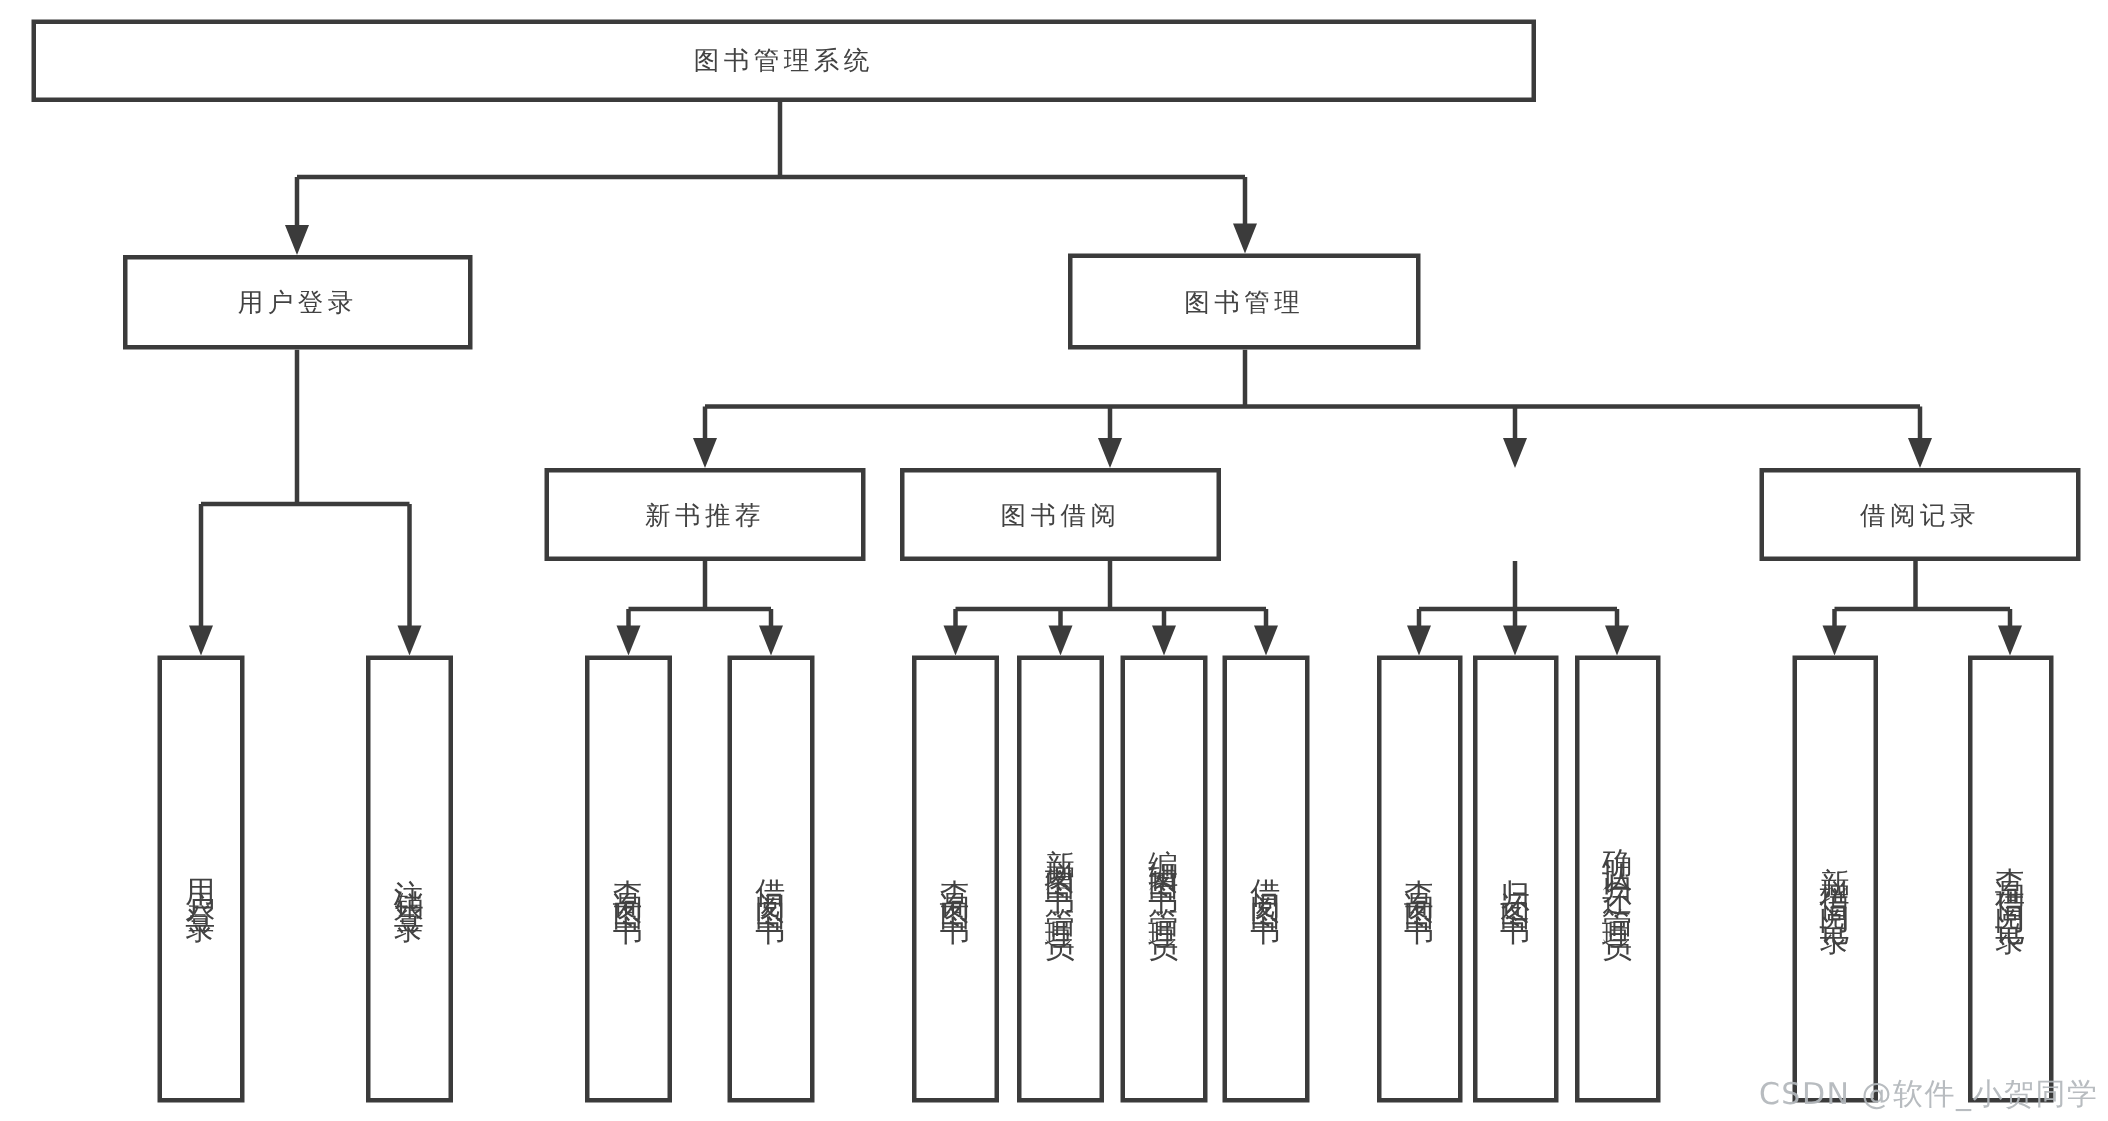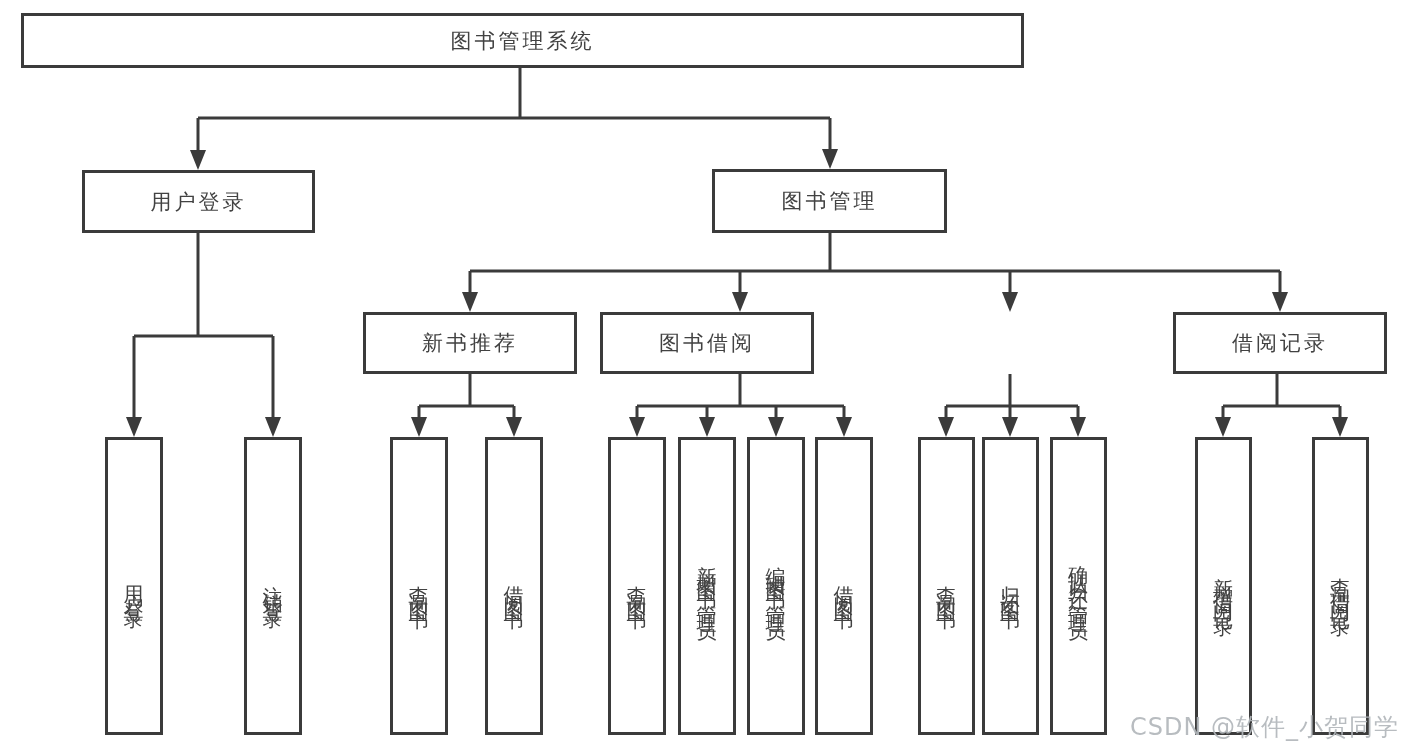--- a/index.html
+++ b/index.html
@@ -21,38 +21,38 @@
     position: absolute;
     box-sizing: border-box;
     border: 3px solid #3b3b3b;
     background: #ffffff;
     color: #424242;
     display: flex;
     align-items: center;
     justify-content: center;
   }
   .node.h {
-    font-size: 21px;
+    font-size: 17px;
     letter-spacing: 3px;
     white-space: nowrap;
   }
   .node.v { top: 437px; height: 298px; }
   .vt {
     writing-mode: vertical-rl;
     text-orientation: mixed;
     font-size: 20px;
     letter-spacing: 8px;
     line-height: 1;
     white-space: nowrap;
   }
   #watermark {
     position: absolute;
     right: 6px;
     bottom: 4px;
-    font-size: 24px;
+    font-size: 20px;
     color: #b2b7bb;
     opacity: 0.92;
     letter-spacing: 1px;
     white-space: nowrap;
     z-index: 5;
   }
 </style>
 </head>
 <body>
 

